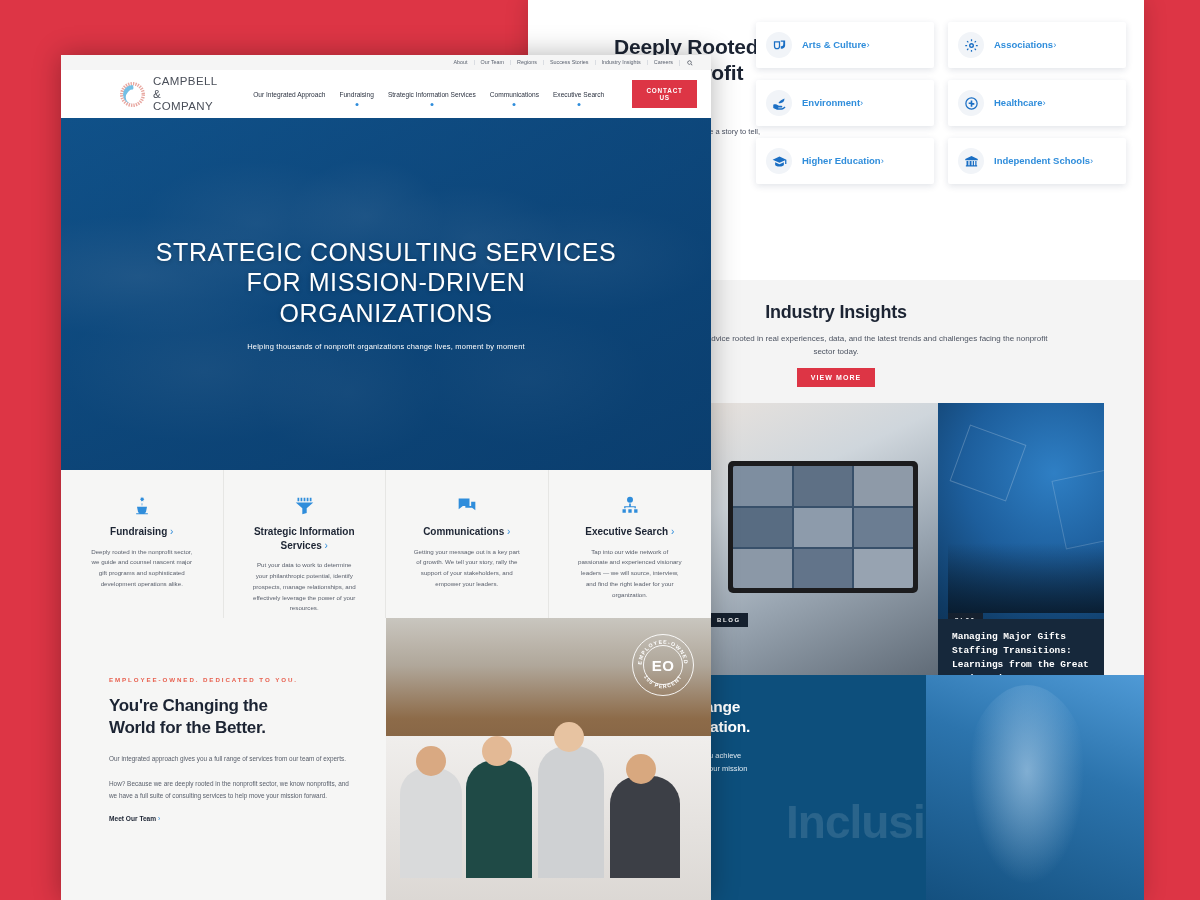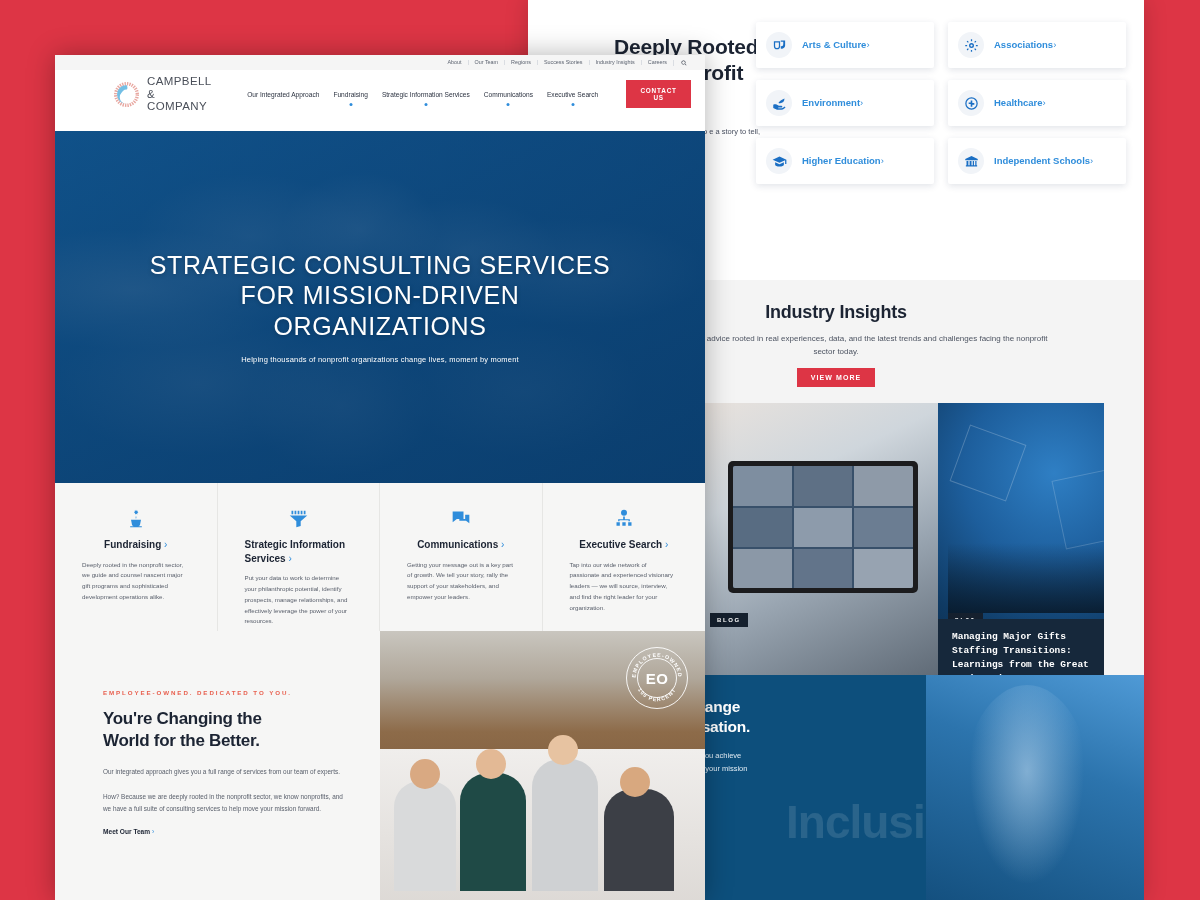--- a/index.html
+++ b/index.html
@@ -89,21 +89,21 @@
   .cta-txt { position: absolute; left: 0; top: 22px; width: 270px; padding: 0 16px; color: #fff; }
   .cta-txt h3 { font-size: 15.5px; font-weight: bold; line-height: 1.28; letter-spacing: -0.2px; }
   .cta-txt p { margin-top: 12px; font-size: 7.5px; line-height: 1.8; color: #e2edf5; }
   .cta-ghost {
     position: absolute; left: 150px; top: 120px; font-size: 46px; font-weight: bold;
     color: rgba(255,255,255,0.12); letter-spacing: -1px; white-space: nowrap;
   }
 
   
   #front-panel {
-    position: absolute; left: 55px; top: 55px; width: 650px; height: 845px;
+    position: absolute; left: 61px; top: 55px; width: 650px; height: 845px;
     background: #ffffff; overflow: hidden;
     box-shadow: 0 0 26px rgba(0,0,0,0.30);
   }
 
   .util {
     height: 15px; background: #f5f5f5; display: flex; align-items: center;
     justify-content: flex-end; padding-right: 14px; gap: 0;
   }
   .util a {
     font-size: 5.4px; color: #5c6370; text-decoration: none; padding: 0 6px;
@@ -126,36 +126,36 @@
     position: absolute; left: 50%; transform: translateX(-50%); bottom: -8px;
     width: 3px; height: 3px; background: #2f8ddb; border-radius: 50%;
   }
   .contact-btn {
     margin-left: 14px; background: #dd3545; color: #fff; border: none;
     font-size: 6.4px; font-weight: bold; letter-spacing: 0.8px;
     padding: 7px 11px; cursor: pointer;
   }
 
   
-  .hero { position: relative; height: 352px; overflow: hidden; background: #0c4f85; margin-top: 13px; }
+  .hero { position: relative; height: 352px; overflow: hidden; background: #0c4f85; }
   .hero-photo { position: absolute; inset: 0; }
   .hero-tint { position: absolute; inset: 0; background: linear-gradient(180deg, rgba(12,70,125,.72), rgba(10,62,112,.80)); }
   .hero-inner {
     position: absolute; inset: 0; display: flex; flex-direction: column;
     align-items: center; justify-content: center; text-align: center; color: #fff;
   }
   .hero-inner h1 {
     font-size: 25px; font-weight: normal; line-height: 1.22; letter-spacing: 0.6px;
     text-shadow: 0 1px 4px rgba(0,0,0,.25);
   }
   .hero-inner p { margin-top: 14px; font-size: 7.5px; letter-spacing: .2px; }
 
   
   .services { display: grid; grid-template-columns: repeat(4,1fr); background: #f6f6f5; height: 148px; }
-  .svc { padding: 16px 27px 0; border-right: 1px solid #e6e6e4; display:flex; flex-direction:column; align-items:center; }
+  .svc { padding: 16px 27px 0; text-align: center; border-right: 1px solid #e6e6e4; display:flex; flex-direction:column; align-items:center; }
   .svc:last-child { border-right: none; }
   .svc-ico { height: 30px; display: flex; align-items: flex-end; justify-content: center; }
   .svc-ico svg { fill: #2f8ddb; }
   .svc h3 { margin-top: 9px; font-size: 10px; font-weight: bold; color: #1c2433; line-height: 1.35; }
   .svc h3 .car { color: #2f8ddb; font-weight: normal; }
   .svc p { margin-top: 8px; font-size: 6.2px; color: #5a606c; line-height: 1.75; }
 
   
   .botsplit { display: flex; height: 297px; }
   .bs-left { width: 325px; background: #f6f6f5; padding: 58px 36px 0 48px; }

